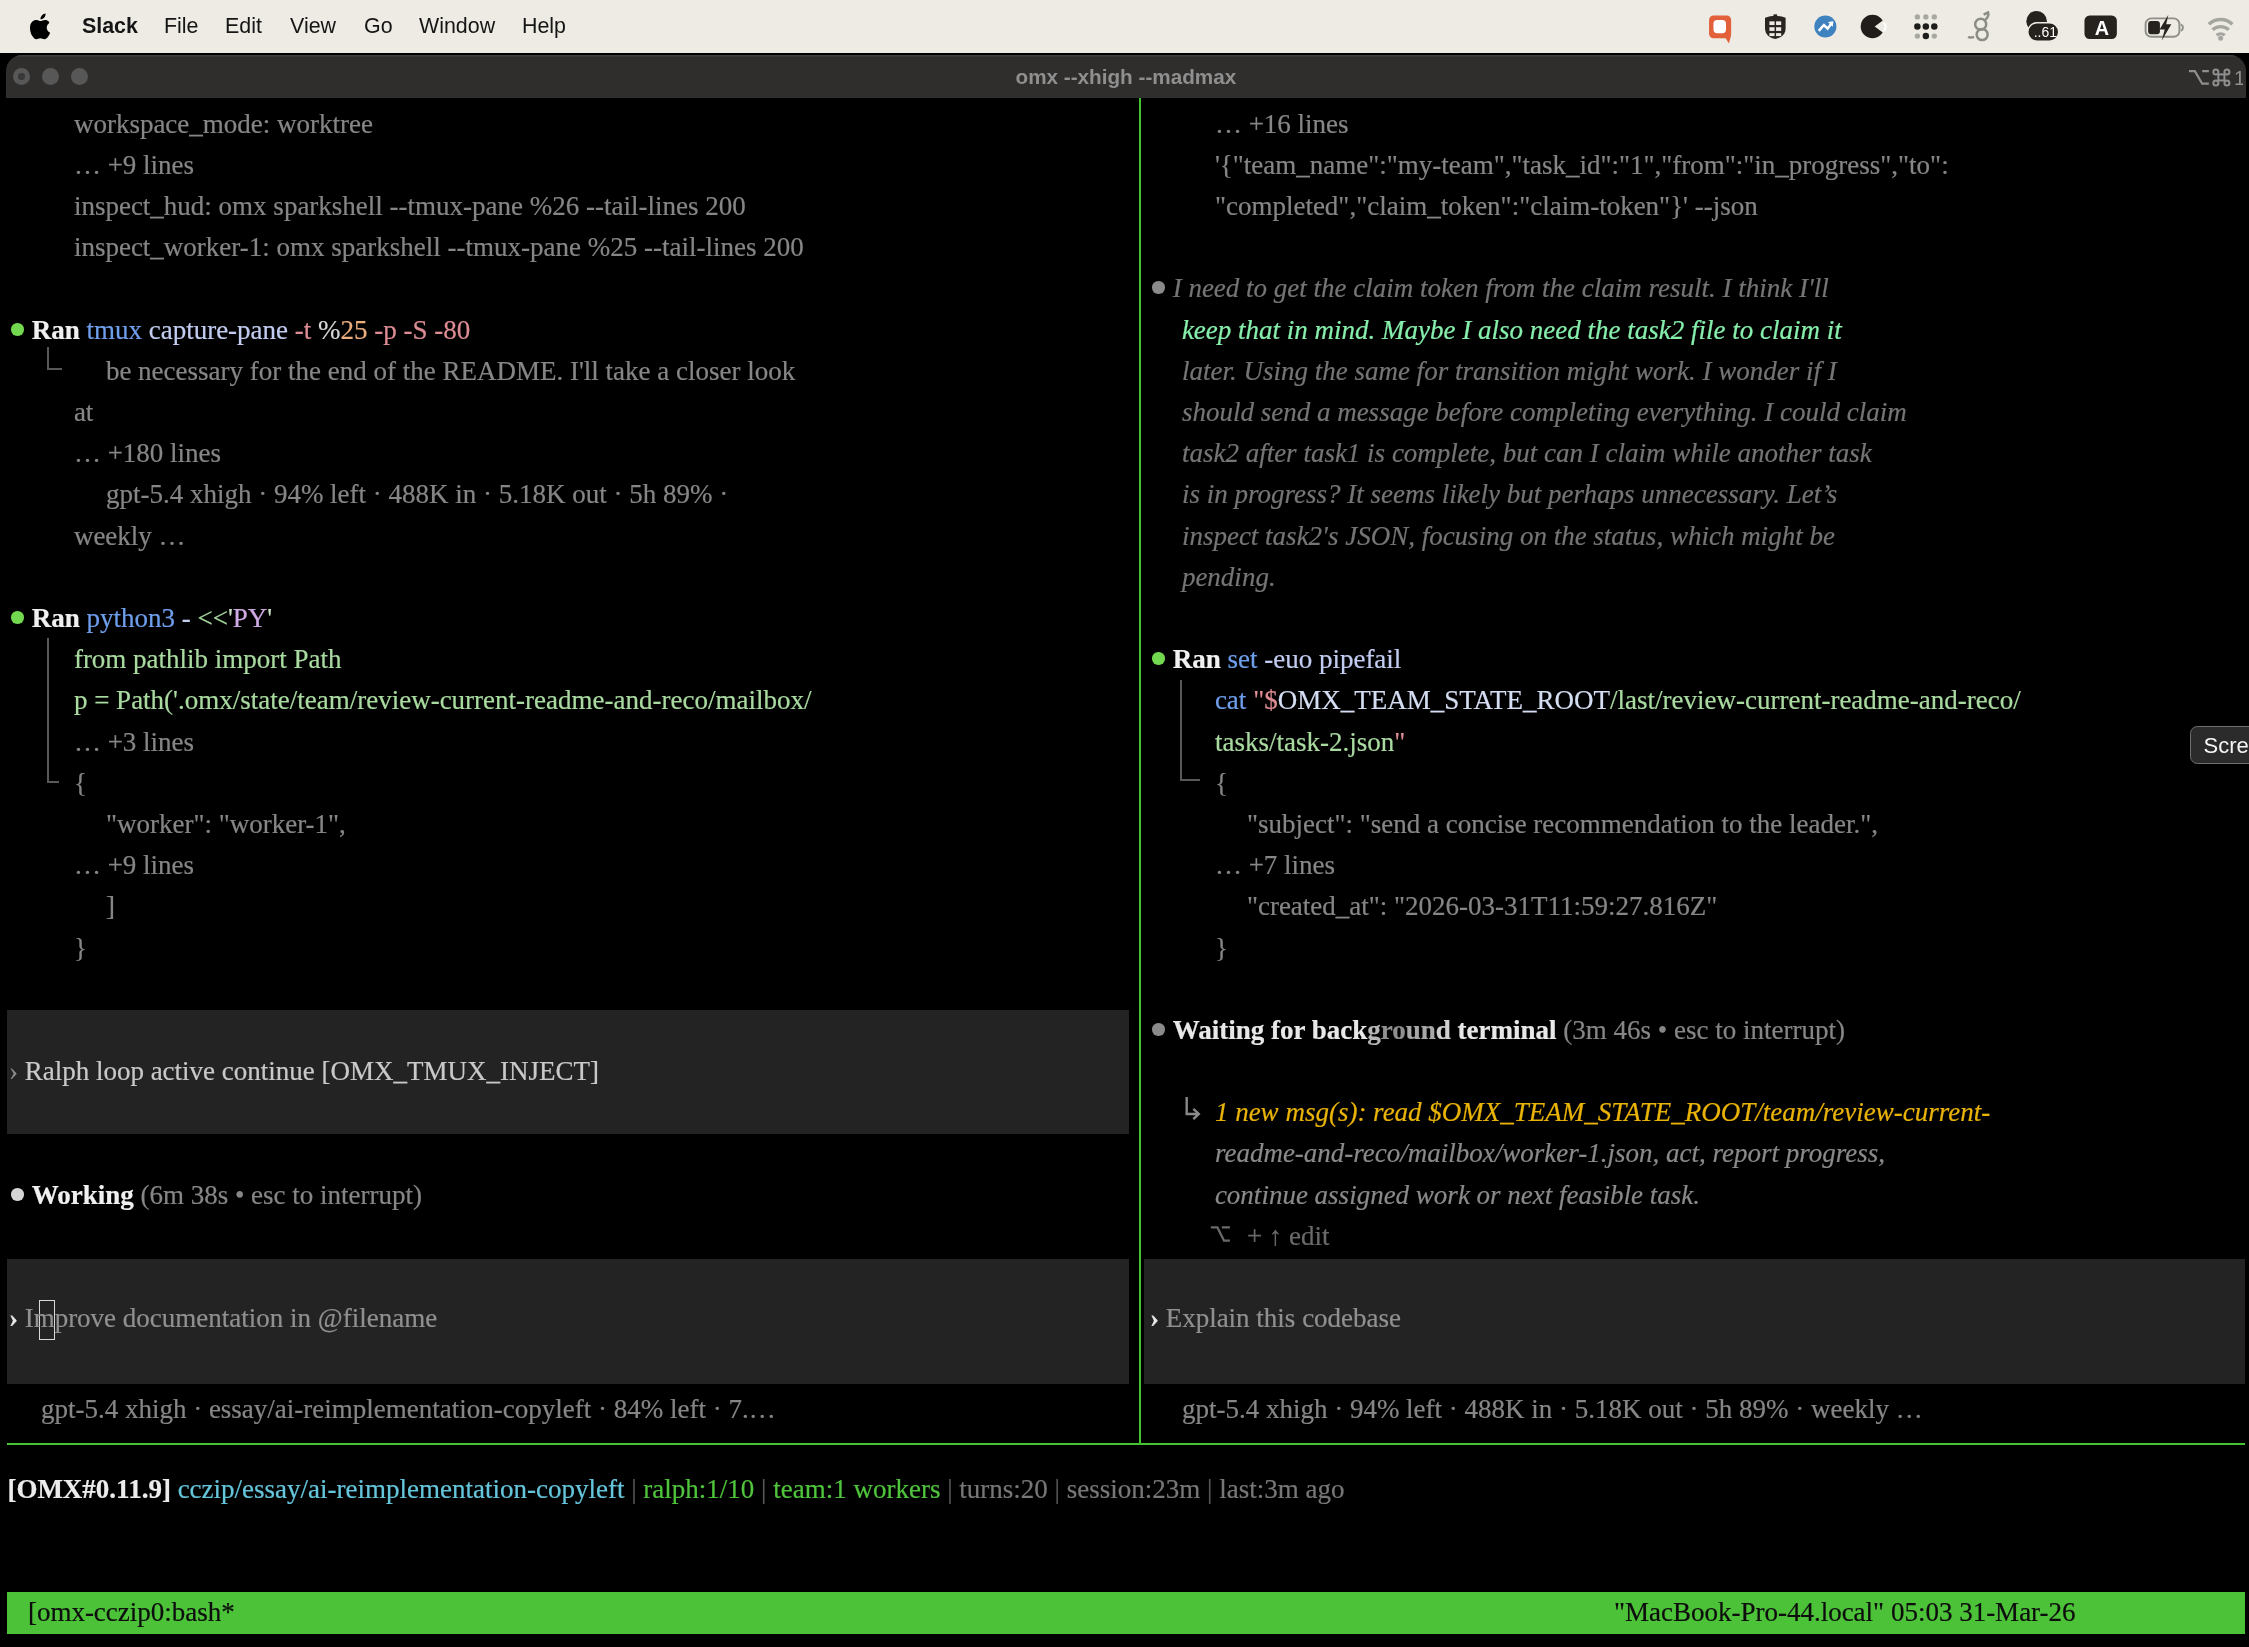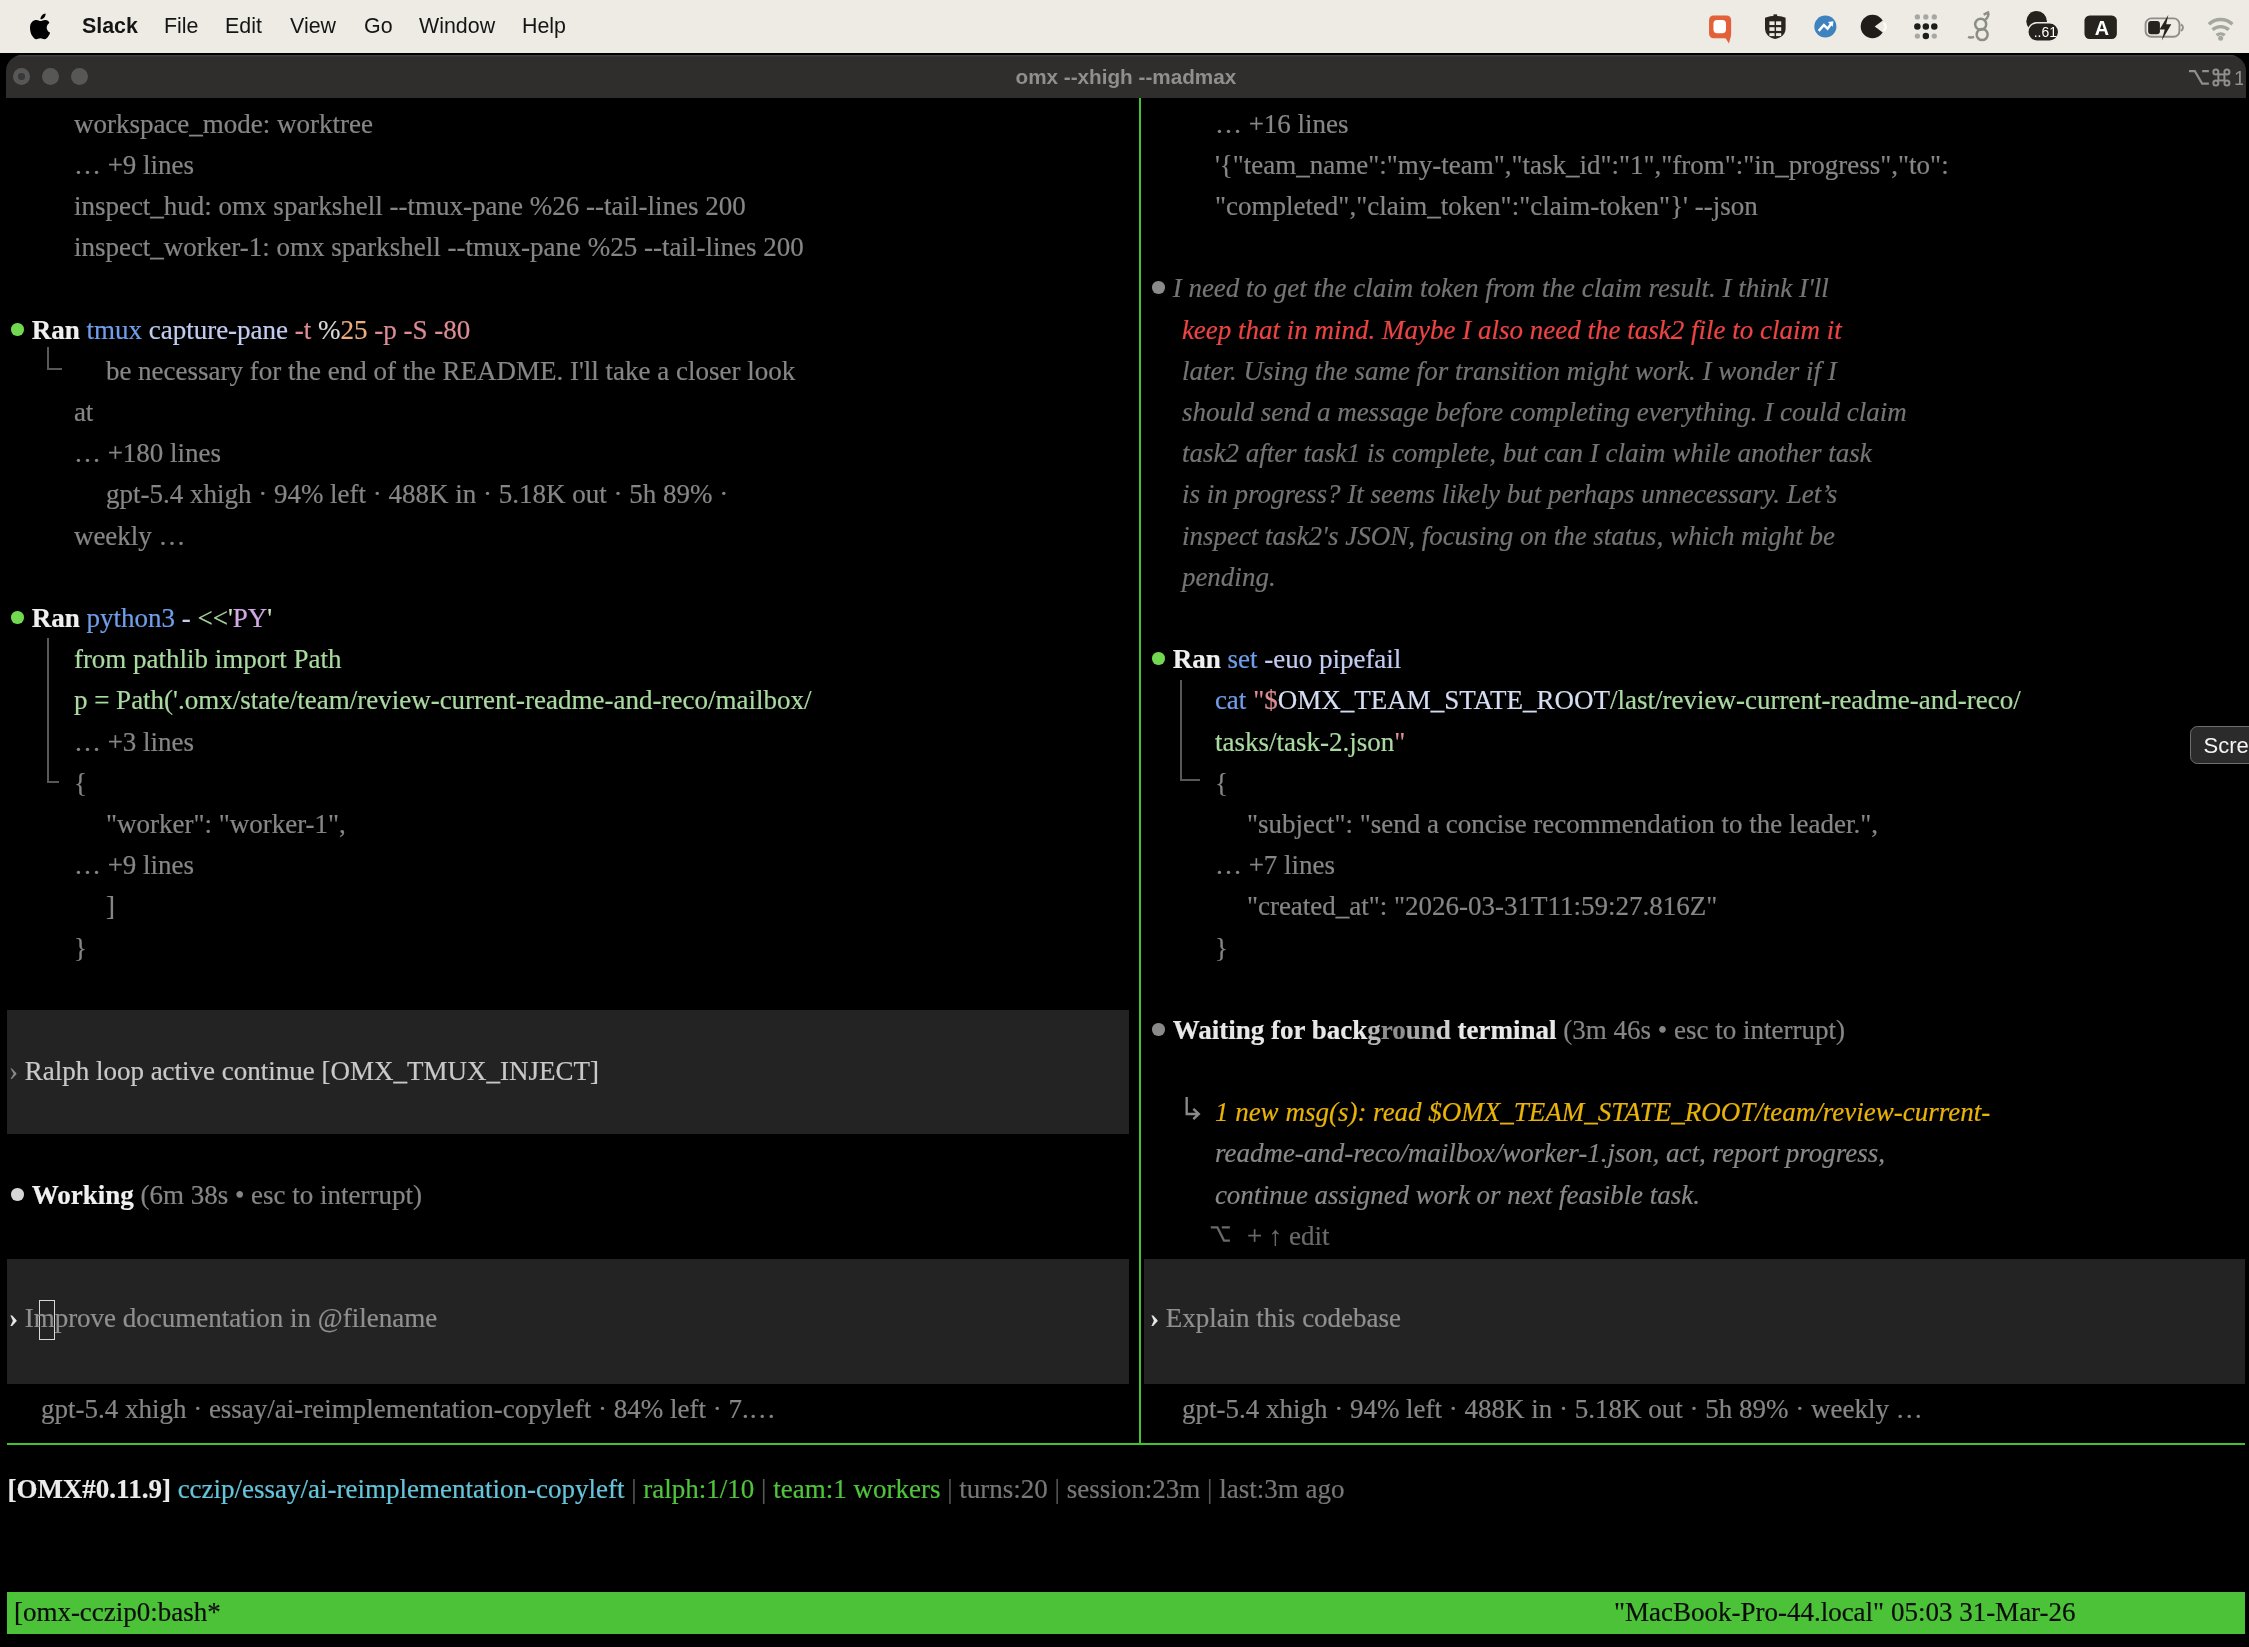--- a/index.html
+++ b/index.html
@@ -168,21 +168,21 @@
 <div class="r " style="left:100px;top:831px"><span style="color:#868686">]</span></div>
 <div class="r " style="left:68px;top:873px"><span style="color:#868686">}</span></div>
 <div class="r " style="left:3px;top:996px"><span style="color:#8a8a8a">› </span><span style="color:#c9c9c9">Ralph loop active continue [OMX_TMUX_INJECT]</span></div>
 <div class="r " style="left:3px;top:1120px"><span style="display:inline-block;width:16px;height:41px;position:relative;vertical-align:top"><span style="position:absolute;left:2.2px;top:13px;width:12.5px;height:12.5px;border-radius:50%;background:#d5d5d5"></span></span> <span style="color:#f0f0f0;font-weight:bold">Working</span><span style="color:#868686"> (6m 38s • esc to interrupt)</span></div>
 <div class="r " style="left:3px;top:1243px"><span style="color:#e8e8e8;font-weight:bold">› </span><span style="color:#909090">Improve documentation in @filename</span></div>
 <div class="r " style="left:35px;top:1334px"><span style="color:#868686">gpt-5.4 xhigh · essay/ai-reimplementation-copyleft · 84% left · 7.…</span></div>
 <div class="r " style="left:1209px;top:49px"><span style="color:#868686">… +16 lines</span></div>
 <div class="r " style="left:1209px;top:90px"><span style="color:#868686">'{"team_name":"my-team","task_id":"1","from":"in_progress","to":</span></div>
 <div class="r " style="left:1209px;top:131px"><span style="color:#868686">"completed","claim_token":"claim-token"}' --json</span></div>
 <div class="r " style="left:1144px;top:213px"><span style="display:inline-block;width:16px;height:41px;position:relative;vertical-align:top"><span style="position:absolute;left:2.2px;top:13px;width:12.5px;height:12.5px;border-radius:50%;background:#8a8a8a"></span></span> <span style="color:#757575;font-style:italic">I need to get the claim token from the claim result. I think I'll</span></div>
-<div class="r " style="left:1176px;top:255px"><span style="color:#ef4444;font-style:italic">keep that in mind. Maybe I also need the task2 file to claim it</span></div>
+<div class="r " style="left:1176px;top:255px"><span style="color:#86efac;font-style:italic">keep that in mind. Maybe I also need the task2 file to claim it</span></div>
 <div class="r " style="left:1176px;top:337px"><span style="color:#757575;font-style:italic">should send a message before completing everything. I could claim</span></div>
 <div class="r " style="left:1176px;top:296px"><span style="color:#757575;font-style:italic">later. Using the same for transition might work. I wonder if I</span></div>
 <div class="r " style="left:1176px;top:378px"><span style="color:#757575;font-style:italic">task2 after task1 is complete, but can I claim while another task</span></div>
 <div class="r " style="left:1176px;top:419px"><span style="color:#757575;font-style:italic">is in progress? It seems likely but perhaps unnecessary. Let’s</span></div>
 <div class="r " style="left:1176px;top:461px"><span style="color:#757575;font-style:italic">inspect task2's JSON, focusing on the status, which might be</span></div>
 <div class="r " style="left:1176px;top:502px"><span style="color:#757575;font-style:italic">pending.</span></div>
 <div class="r " style="left:1144px;top:584px"><span style="display:inline-block;width:16px;height:41px;position:relative;vertical-align:top"><span style="position:absolute;left:2.2px;top:13px;width:12.5px;height:12.5px;border-radius:50%;background:#72d84f"></span></span> <span style="color:#f0f0f0;font-weight:bold">Ran</span> <span style="color:#6f9fec">set</span> <span style="color:#c2ccf0">-euo</span> <span style="color:#c2ccf0">pipefail</span></div>
 <div class="r " style="left:1209px;top:625px"><span style="color:#6f9fec">cat</span> <span style="color:#de8d95">"$</span><span style="color:#d5ddf2">OMX_TEAM_STATE_ROOT</span><span style="color:#a9daa0">/last/review-current-readme-and-reco/</span></div>
 <div class="r " style="left:1209px;top:667px"><span style="color:#a9daa0">tasks/task-2.json</span><span style="color:#de8d95">"</span></div>
 <div class="r " style="left:1209px;top:708px"><span style="color:#868686">{</span></div>
@@ -193,17 +193,17 @@
 <div class="r " style="left:1144px;top:955px"><span style="display:inline-block;width:16px;height:41px;position:relative;vertical-align:top"><span style="position:absolute;left:2.2px;top:13px;width:12.5px;height:12.5px;border-radius:50%;background:#8a8a8a"></span></span> <span style="color:#e8e8e8;font-weight:bold">Waiting for back</span><span style="color:#b6b6b6;font-weight:bold">g</span><span style="color:#8f8f8f;font-weight:bold">ro</span><span style="color:#a8a8a8;font-weight:bold">un</span><span style="color:#d0d0d0;font-weight:bold">d</span><span style="color:#e8e8e8;font-weight:bold"> terminal</span><span style="color:#868686"> (3m 46s • esc to interrupt)</span></div>
 <div class="r " style="left:1209px;top:1037px"><span style="color:#eab308;font-style:italic">1 new msg(s): read $OMX_TEAM_STATE_ROOT/team/review-current-</span></div>
 <div class="r " style="left:1209px;top:1078px"><span style="color:#8a8a8a;font-style:italic">readme-and-reco/mailbox/worker-1.json, act, report progress,</span></div>
 <div class="r " style="left:1209px;top:1120px"><span style="color:#8a8a8a;font-style:italic">continue assigned work or next feasible task.</span></div>
 <div class="r " style="left:1241px;top:1161px"><span style="color:#6a6a6a">+ ↑ edit</span></div>
 <div class="r " style="left:1144px;top:1243px"><span style="color:#e8e8e8;font-weight:bold">› </span><span style="color:#909090">Explain this codebase</span></div>
 <div class="r " style="left:1176px;top:1334px"><span style="color:#868686">gpt-5.4 xhigh · 94% left · 488K in · 5.18K out · 5h 89% · weekly …</span></div>
 <div class="r " style="left:1.5px;top:1414px"><span style="color:#ececec;font-weight:bold">[OMX#0.11.9]</span> <span style="color:#64c5db">cczip/essay/ai-reimplementation-copyleft</span><span style="color:#5a5a5a"> | </span><span style="color:#4fc43c">ralph:1/10</span><span style="color:#5a5a5a"> | </span><span style="color:#4fc43c">team:1 workers</span><span style="color:#5a5a5a"> | </span><span style="color:#777777">turns:20</span><span style="color:#5a5a5a"> | </span><span style="color:#777777">session:23m</span><span style="color:#5a5a5a"> | </span><span style="color:#777777">last:3m ago</span></div>
 
   <div style="position:absolute;left:1.5px;top:1537px;width:2238px;height:42px;background:#4cc239"></div>
-  <div class="r" style="left:8px;top:1537px;color:#0d0d0d">[omx-cczip0:bash*</div>
+  <div class="r" style="left:22px;top:1537px;color:#0d0d0d">[omx-cczip0:bash*</div>
   <div class="r" style="left:1608px;top:1537px;color:#0d0d0d">"MacBook-Pro-44.local" 05:03 31-Mar-26</div>
 </div>
 
 <div style="position:absolute;left:2190px;top:726px;width:70px;height:38px;background:#2b2b2b;border:1.5px solid #6f6f6f;border-radius:7.4px;color:#f5f5f5;font-size:22px;line-height:37px;padding-left:12.5px;box-sizing:border-box">Scre</div>
 
 </body></html>

